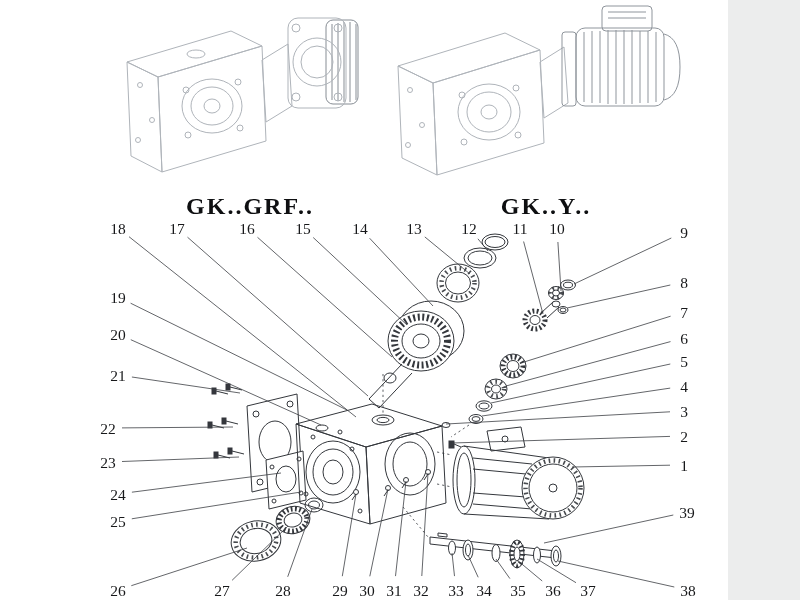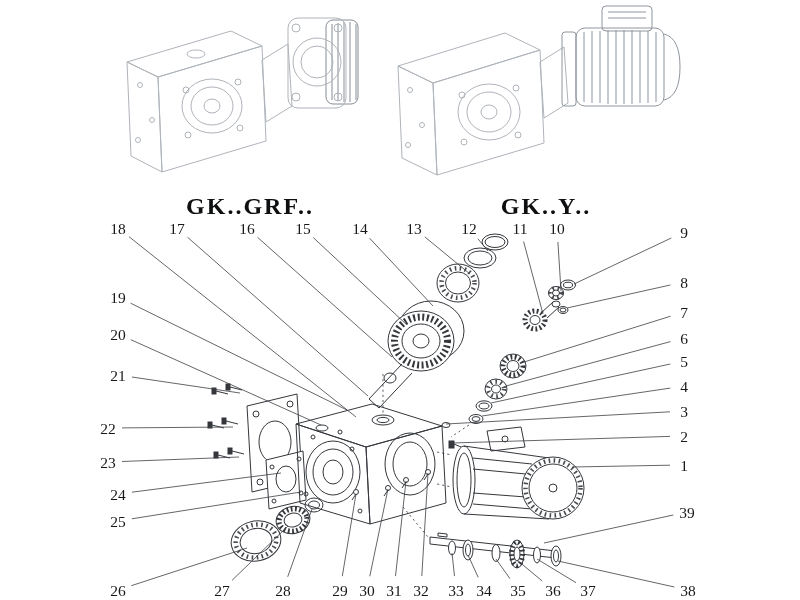--- a/index.html
+++ b/index.html
@@ -1,18 +1,18 @@
 <!DOCTYPE html>
 <html style="--ink: #34373c; --faded: #afb4ba; --mid: #8f959c; --paper: #ffffff;"><head>
 <meta charset="utf-8">
 <title>Diagram</title>
 <style>
   html,body{margin:0;padding:0;background:#eceded;}
   .page{
-    position:relative;width:800px;height:600px;margin:0;
+    position:relative;width:728px;height:600px;margin:0;
     background:var(--paper,#ffffff);overflow:hidden;
     font-family:"Liberation Serif",serif;
   }
   svg{display:block;}
   
   .ink{fill:none;}
   
   .faded{fill:none;}
   text.callout{
     fill:#17181a;

